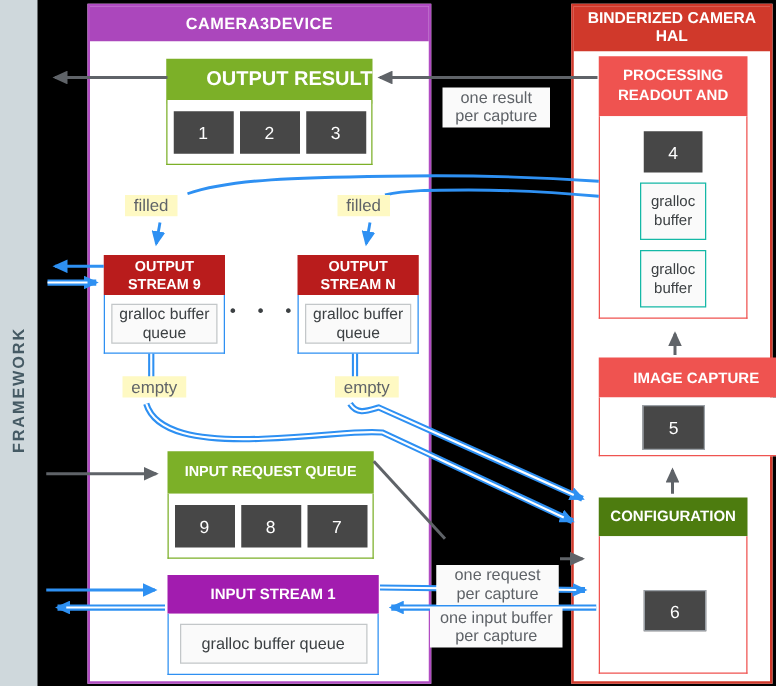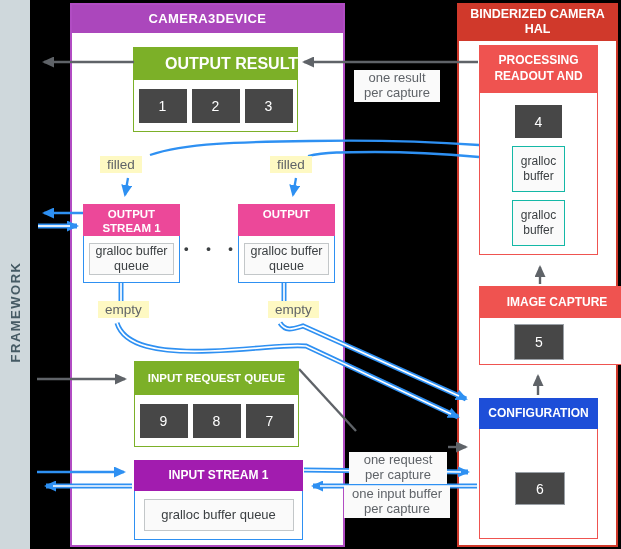--- a/index.html
+++ b/index.html
@@ -28,21 +28,21 @@
   .gbq{background:#fafafa;border:1px solid #c3c7c9;color:#3c4043;text-align:center;line-height:1.2;
        display:flex;align-items:center;justify-content:center;box-sizing:border-box;}
   
   .orq{left:133px;top:47px;width:165px;height:85px;}
   .orq .qhead{height:36px;line-height:33px;font-size:16px;background:#7cb028;text-align:right;}
   .orq .qbody{top:33px;height:52px;border:1px solid #7cb028;border-top:none;
               display:flex;gap:5px;justify-content:center;align-items:center;}
   
   .os1{left:83px;top:204px;width:97px;height:79px;}
   .osn{left:238px;top:204px;width:97px;height:79px;}
-  .os1 .qhead,.osn .qhead{height:32px;font-size:11.5px;line-height:1.25;padding-top:3px;background:#ec4899;}
+  .os1 .qhead,.osn .qhead{height:32px;font-size:11.5px;line-height:1.25;padding-top:3px;background:#b91c1c;}
   .os1 .qbody,.osn .qbody{top:32px;height:47px;border:1px solid #2e90f2;border-top:none;
         display:flex;align-items:center;justify-content:center;}
   .os1 .gbq,.osn .gbq{width:85px;height:32px;font-size:12.5px;}
   .dots{position:absolute;left:183px;top:241px;width:58px;color:#3c4043;font-size:13px;font-weight:bold;
         letter-spacing:7px;text-align:center;}
   
   .irq{left:134px;top:361px;width:165px;height:86px;border-radius:18px;}
   .irq .qhead{height:34px;line-height:34px;font-size:11.5px;background:#7cb028;}
   .irq .qbody{top:34px;height:52px;border:1px solid #7cb028;border-top:none;
               display:flex;gap:5px;justify-content:center;align-items:center;}
@@ -59,21 +59,21 @@
   .slot4{position:absolute;left:35px;top:12px;width:47px;height:33px;}
   .gb{position:absolute;left:32px;width:53px;height:46px;background:#fafafa;border:1px solid #14b8a6;
       color:#3c4043;font-size:12px;text-align:center;line-height:1.25;
       display:flex;align-items:center;justify-content:center;box-sizing:border-box;}
   .gb1{top:53px;} .gb2{top:107px;}
   .capture{left:479px;top:286px;width:120px;height:79px;padding-left:36px;}
   .capture .qhead{height:32px;line-height:32px;font-size:12px;background:#ef5350;}
   .capture .qbody{top:32px;height:47px;border:1px solid #ef5350;border-top:none;}
   .slot5{position:absolute;left:34px;top:6px;width:48px;height:34px;border:1px solid #9aa0a6;}
   .config{left:479px;top:398px;width:119px;height:141px;}
-  .config .qhead{height:31px;line-height:31px;font-size:12px;background:#1d4ed8;}
+  .config .qhead{height:31px;line-height:31px;font-size:12px;background:#4d7c0f;}
   .config .qbody{top:31px;height:110px;border:1px solid #ef5350;border-top:none;}
   .slot6{position:absolute;left:35px;top:43px;width:48px;height:31px;border:1px solid #9aa0a6;}
   
   .wires{position:absolute;left:0;top:0;pointer-events:none;}
   
   .note{position:absolute;background:#fafafa;color:#5f6368;font-size:13px;text-align:center;
         line-height:1.15;padding:1px 3px;box-sizing:border-box;margin-top:25px;}
   .note span{display:block;}
   .tag{position:absolute;background:#fef9c3;color:#5f6368;font-size:13.5px;padding:1px 7px;}
   #note-result{left:354px;top:45px;width:86px;}
@@ -107,32 +107,33 @@
     <div class="qbody">
       <div class="slot">1</div>
       <div class="slot">2</div>
       <div class="slot">3</div>
     </div>
   </div>
 
   <div class="qbox os1">
     <div class="qhead">
       <span>OUTPUT</span>
-      <span>STREAM 1</span>
+      <span>STREAM 9</span>
     </div>
     <div class="qbody">
       <div class="gbq">gralloc buffer queue</div>
     </div>
   </div>
 
   <div class="dots">• • •</div>
 
   <div class="qbox osn">
     <div class="qhead">
       <span>OUTPUT</span>
+      <span>STREAM N</span>
     </div>
     <div class="qbody">
       <div class="gbq">gralloc buffer queue</div>
     </div>
   </div>
 
   <div class="qbox irq">
     <div class="qhead">INPUT REQUEST QUEUE</div>
     <div class="qbody">
       <div class="slot">9</div>

